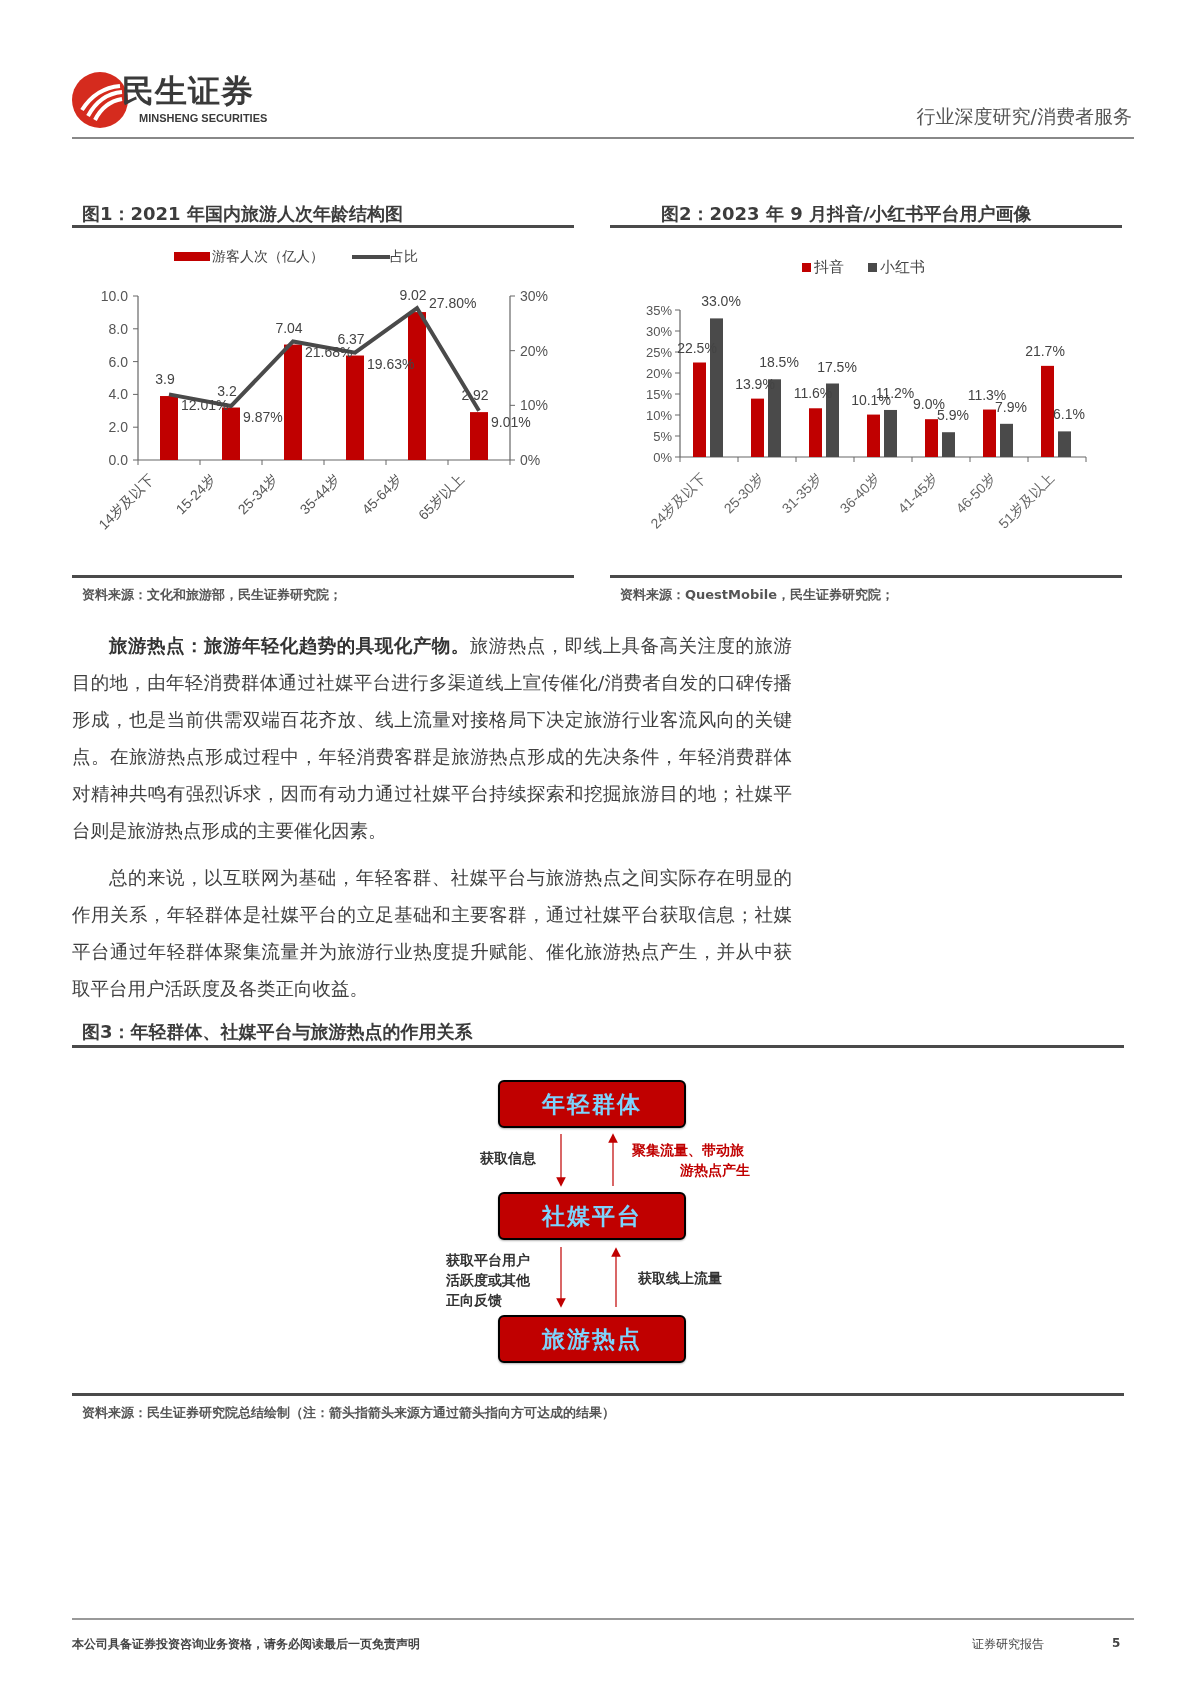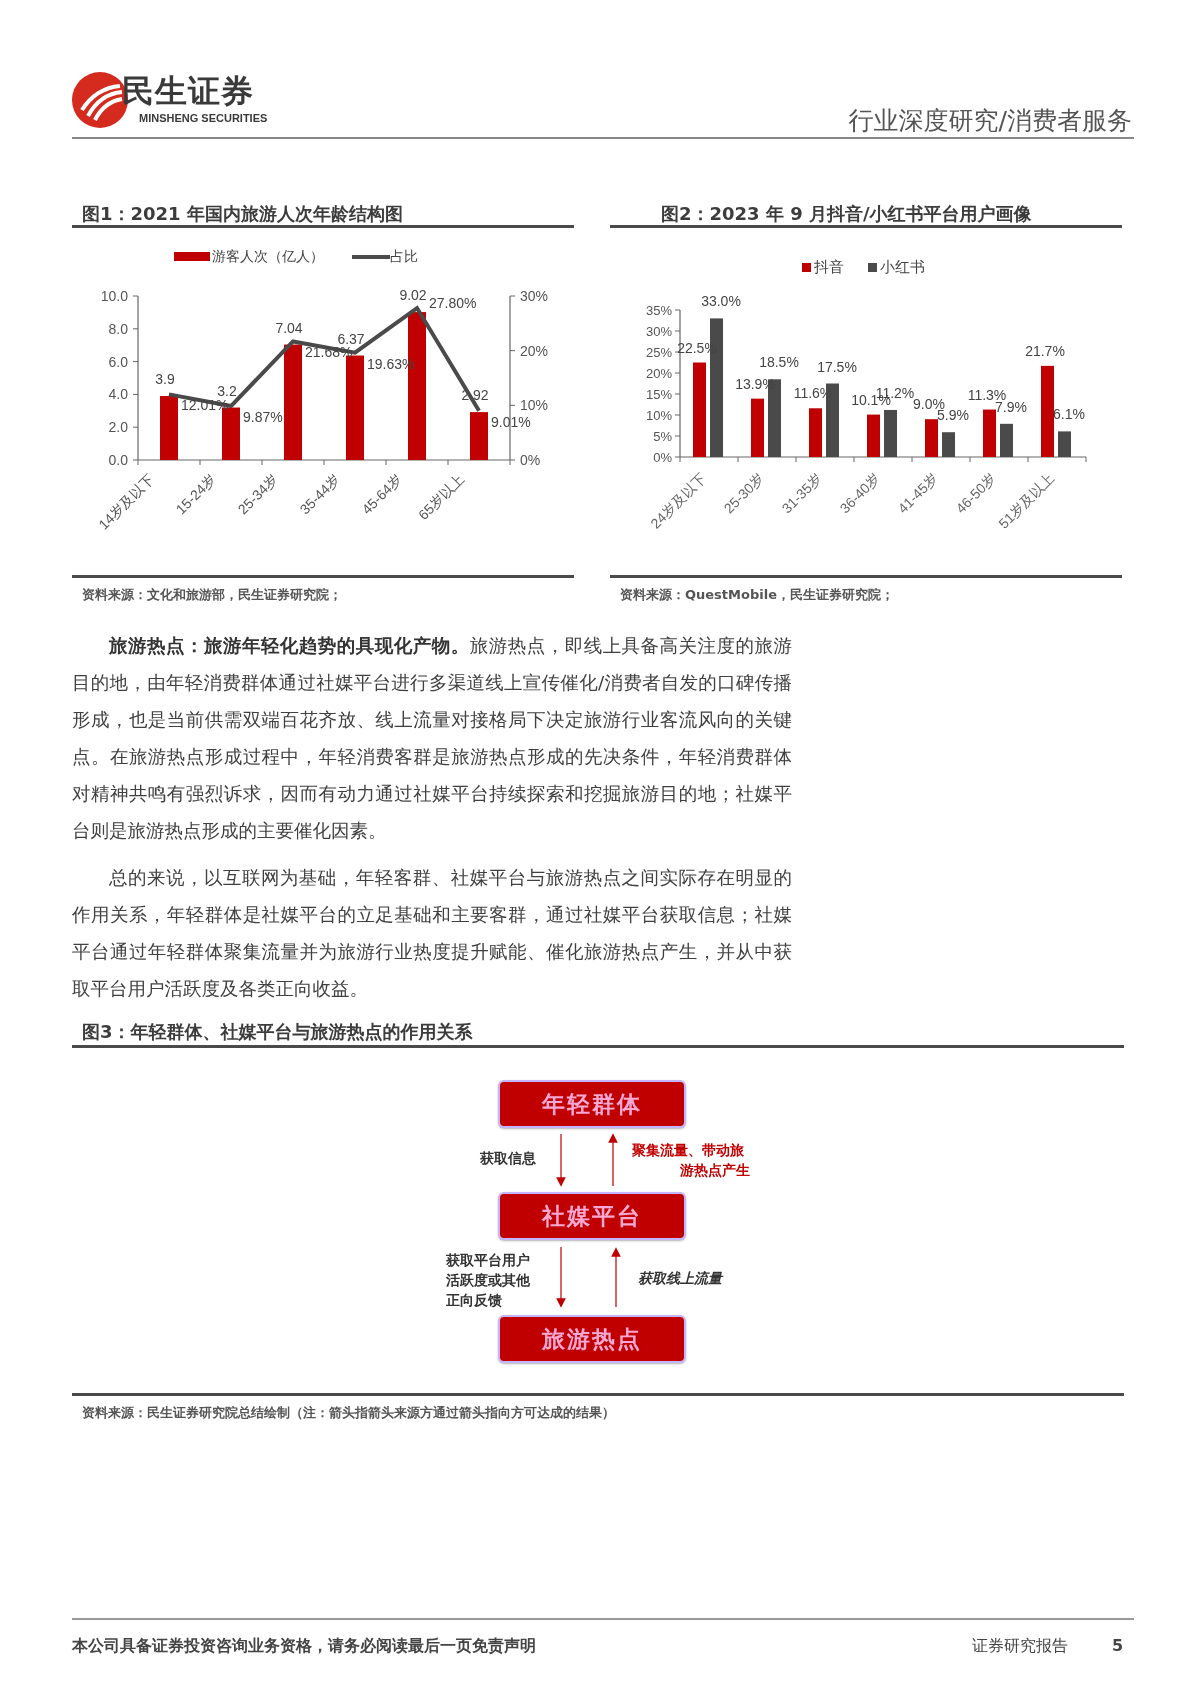--- a/index.html
+++ b/index.html
@@ -6,42 +6,42 @@
   html, body { width: 1200px; height: 1698px; background: #fff; }
   body { position: relative; font-family: "DejaVu Sans", "Liberation Sans", sans-serif; color: #404040; overflow: hidden; }
   .abs { position: absolute; }
 
   
   .logo { left: 72px; top: 70px; width: 220px; height: 60px; }
   .logo-circle { position: absolute; left: 0; top: 2px; width: 56px; height: 56px; border-radius: 50%; background: #d52b1e; overflow: hidden; }
   .logo-circle svg { position: absolute; left: 0; top: 0; }
   .logo-cn { position: absolute; left: 50px; top: 0px; font-size: 32px; font-weight: bold; color: #3a3a3a; letter-spacing: 1px; white-space: nowrap; }
   .logo-en { position: absolute; left: 67px; top: 42px; font-size: 11px; font-weight: bold; color: #3a3a3a; letter-spacing: 0; white-space: nowrap; font-family: "Liberation Sans", sans-serif; }
-  .header-right { right: 68px; top: 104px; font-size: 25px; color: #555; white-space: nowrap; }
+  .header-right { right: 68px; top: 104px; font-size: 19px; color: #555; white-space: nowrap; }
   .header-line { left: 72px; top: 137px; width: 1062px; height: 2px; background: #888; }
 
   
   .fig-title { font-size: 18px; font-weight: bold; color: #3c3c3c; white-space: nowrap; }
   .fig-rule { height: 3px; background: #4a4a4a; }
   .src-rule { height: 3px; background: #4a4a4a; }
   .src-text { font-size: 13px; color: #555; white-space: nowrap; font-weight: bold; }
 
   
   .para { left: 72px; width: 720px; font-size: 18.5px; line-height: 37px; color: #404040; text-align: justify; }
   .para .lead { font-weight: bold; color: #333; }
   .indent { text-indent: 37px; }
 
   
-  .dbox { width: 188px; height: 48px; background: #c00000; border-radius: 6px; border: 2px solid #c4b5fd; color: #f9a8d4; font-size: 23px; font-weight: bold; display: flex; align-items: center; justify-content: center; letter-spacing: 2px; box-shadow: 0 1px 2px rgba(0,0,0,0.3); }
+  .dbox { width: 188px; height: 48px; background: #c00000; border-radius: 6px; border: 2px solid #000000; color: #7dd3fc; font-size: 23px; font-weight: bold; display: flex; align-items: center; justify-content: center; letter-spacing: 2px; box-shadow: 0 1px 2px rgba(0,0,0,0.3); }
   .dlabel { font-size: 14px; font-weight: bold; color: #333; line-height: 20px; white-space: nowrap; }
   .dlabel.red { color: #c00000; }
 
   
   .footer-line { left: 72px; top: 1618px; width: 1062px; height: 2px; background: #999; }
-  .footer-text { font-size: 16px; color: #444; font-weight: bold; white-space: nowrap; }
+  .footer-text { font-size: 12px; color: #444; font-weight: bold; white-space: nowrap; }
 
   
   svg text { font-family: "Liberation Sans", "DejaVu Sans", sans-serif; }
 </style>
 </head>
 <body>
 
 <div class="abs logo">
   <div class="logo-circle">
     <svg width="56" height="56" viewBox="0 0 56 56">
@@ -221,21 +221,21 @@
   <line x1="561" y1="1247" x2="561" y2="1303" stroke="#c00000" stroke-width="1.2" marker-end="url(#ah)"></line>
   <line x1="616" y1="1307" x2="616" y2="1252" stroke="#c00000" stroke-width="1.2" marker-end="url(#ah)"></line>
 </svg>
 
 <div class="abs dlabel" style="left:480px; top:1148px;">获取信息</div>
 <div class="abs dlabel red" style="left:632px; top:1140px;">聚集流量、带动旅</div>
 <div class="abs dlabel red" style="left:632px; top:1160px;margin-left:48px;">游热点产生</div>
 <div class="abs dlabel" style="left:446px; top:1250px;">获取平台用户</div>
 <div class="abs dlabel" style="left:446px; top:1270px;">活跃度或其他</div>
 <div class="abs dlabel" style="left:446px; top:1290px;">正向反馈</div>
-<div class="abs dlabel" style="left:638px; top:1268px;font-style:italic;">获取线上流量</div>
+<div class="abs dlabel" style="left:638px; top:1268px;">获取线上流量</div>
 
 <div class="abs src-rule" style="left:72px; top:1393px; width:1052px;"></div>
 <div class="abs src-text" style="left:82px; top:1404px;">资料来源：民生证券研究院总结绘制（注：箭头指箭头来源方通过箭头指向方可达成的结果）</div>
 
 <div class="abs footer-line"></div>
 <div class="abs footer-text" style="left:72px; top:1636px;">本公司具备证券投资咨询业务资格，请务必阅读最后一页免责声明</div>
 <div class="abs footer-text" style="left:972px; top:1636px; font-weight:normal;font-family:Liberation Serif, serif;">证券研究报告</div>
 <div class="abs footer-text" style="left:1112px; top:1636px;">5</div>
 
 </body></html>

